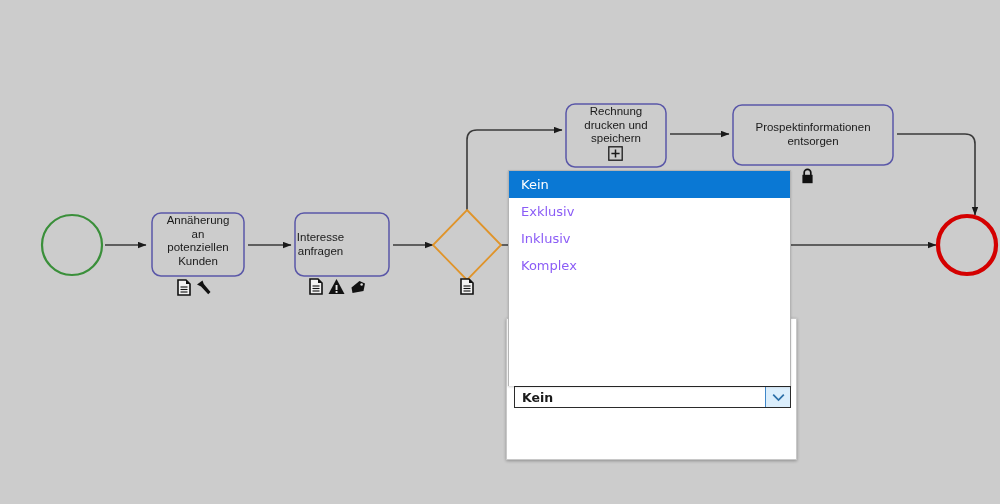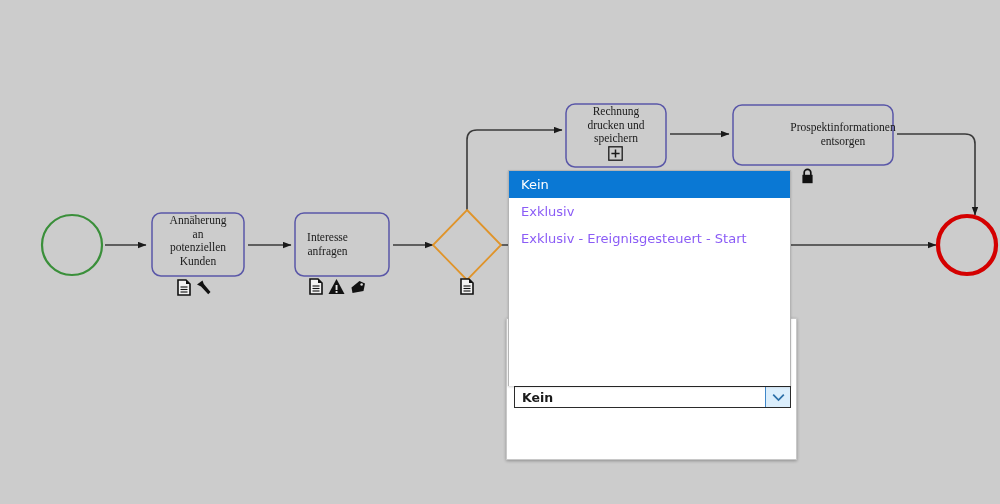--- a/index.html
+++ b/index.html
@@ -10,21 +10,21 @@
     overflow:hidden;
     position:relative;
   }
   #canvas{position:absolute;inset:0;}
   svg.diagram{position:absolute;left:0;top:0;width:1000px;height:504px;}
 
   
   .node-label{
     position:absolute;
     text-align:center;
-    font-family:Liberation Serif, serif;
+    font-family:Liberation Sans, sans-serif;
     font-size:11.5px;
     color:#1a1a1a;
     line-height:13.5px;
     white-space:pre-line;
     pointer-events:none;
   }
 
   
   .marker-row{position:absolute;display:flex;gap:5px;align-items:flex-end;}
 
@@ -108,28 +108,28 @@
     <rect x="566" y="104" width="100" height="63" rx="9" ry="9" fill="#cccccc" stroke="#5a57a8" stroke-width="1.5"></rect>
 
     <rect x="733" y="105" width="160" height="60" rx="9" ry="9" fill="#cccccc" stroke="#5a57a8" stroke-width="1.5"></rect>
   </svg>
 
   <div class="node-label" style="left:152px;top:214px;width:92px;text-align:center;">Annäherung
 an
 potenziellen
 Kunden</div>
 
-  <div class="node-label" style="left:292px;top:231px;width:71px;">Interesse
+  <div class="node-label" style="left:285px;top:231px;width:71px;">Interesse
 anfragen</div>
 
   <div class="node-label" style="left:566px;top:105px;width:100px;">Rechnung
 drucken und
 speichern</div>
 
-  <div class="node-label" style="left:733px;top:121px;width:160px;margin-left:30px;">Prospektinformationen
+  <div class="node-label" style="left:733px;top:121px;width:160px;">Prospektinformationen
 entsorgen</div>
 
   <div class="marker-row" style="left:177px;top:279px;">
     <svg width="14" height="17" viewBox="0 0 14 17">
       <path d="M1,1 h8 l4,4 v11 h-12 z" fill="#f2f2f2" stroke="#111" stroke-width="1.6"></path>
       <path d="M9,1 v4 h4" fill="#111"></path>
       <g stroke="#111" stroke-width="1.1">
           <path d="M3.5,8 h7"></path>
           <path d="M3.5,10.5 h7"></path>
           <path d="M3.5,13 h7"></path>
@@ -196,16 +196,17 @@
     <span id="gw-select-arrow">
       <svg width="13" height="9" viewBox="0 0 13 9">
         <path d="M1.2,1.6 L6.5,7 L11.8,1.6" fill="none" stroke="#2c6fa8" stroke-width="1.7"></path>
       </svg>
     </span>
   </div>
 
   <div id="gw-listbox">
       <div class="lb-item selected">Kein</div>
       <div class="lb-item">Exklusiv</div>
-      <div class="lb-item">Exklusiv - Ereignisgesteuert - Start</div>
+      <div class="lb-item">Inklusiv</div>
+      <div class="lb-item">Komplex</div>
     </div>
 
 </div>
 
 </body></html>

